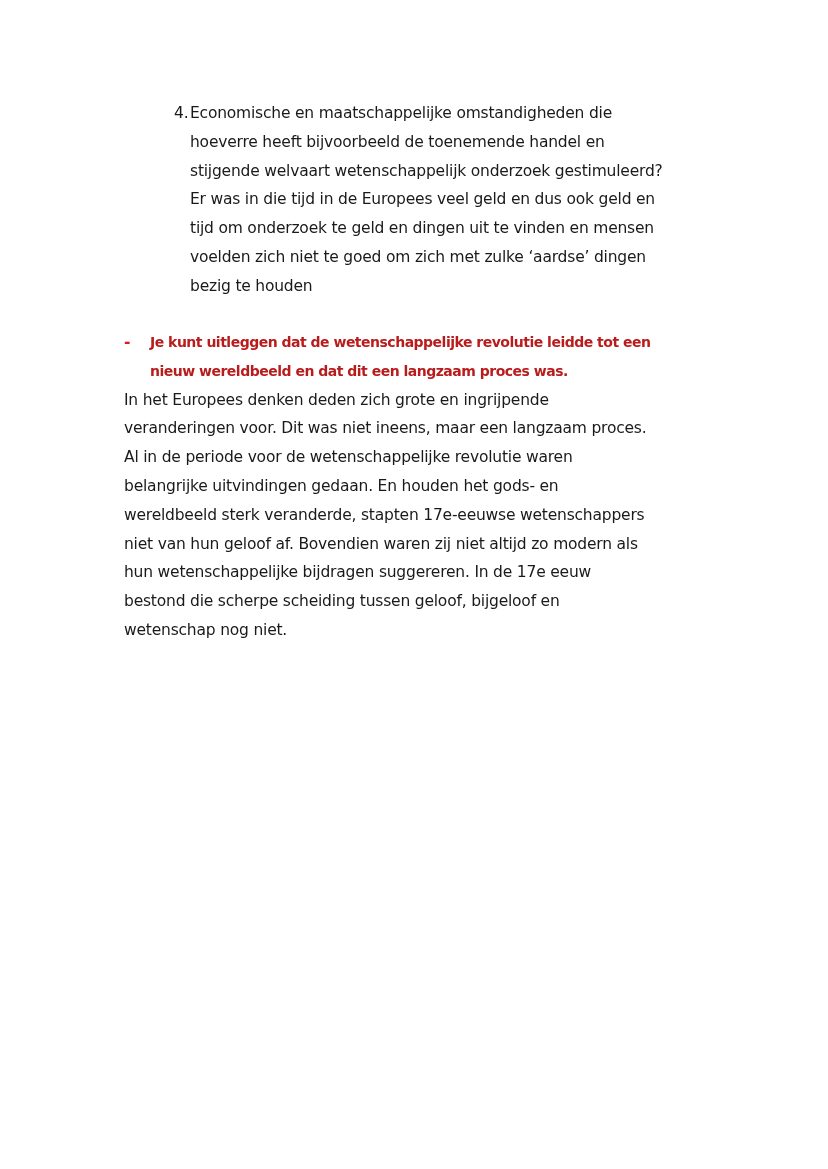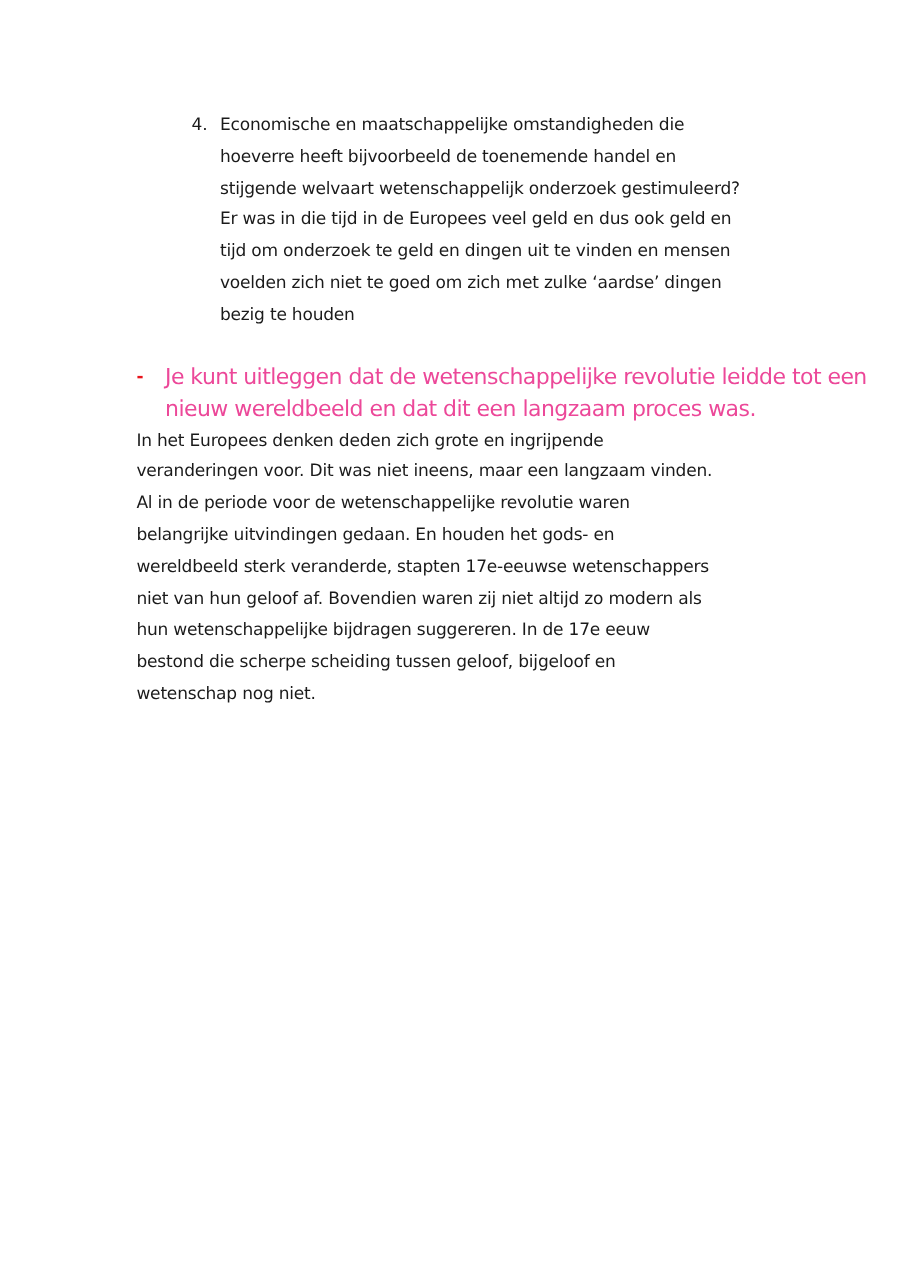--- a/index.html
+++ b/index.html
@@ -1,24 +1,24 @@
 <!DOCTYPE html>
 <html><head>
 <meta charset="utf-8">
 <style>
   html, body { margin: 0; padding: 0; background: #ffffff; }
   body { width: 828px; height: 1169px; position: relative; overflow: hidden;
          font-family: "DejaVu Sans", sans-serif; color: #1a1a1a; }
   .page { position: absolute; left: 0; top: 0; width: 828px; height: 1169px; }
   .numbered { position: absolute; left: 174px; top: 99px; width: 560px; }
   .num { position: absolute; left: 0; top: 0; font-size: 15.5px; line-height: 28.8px; }
-  .num-text { margin-left: 26px; font-size: 15.5px; line-height: 28.8px; letter-spacing: -0.2px; }
+  .num-text { margin-left: 16px; font-size: 15.5px; line-height: 28.8px; letter-spacing: -0.2px; }
   .bullet-block { position: absolute; left: 124px; top: 328px; width: 610px; }
   .dash { position: absolute; left: 0; top: 0; color: #e8141b; font-weight: bold; font-size: 15.5px; line-height: 28.8px; }
-  .bullet-title { margin-left: 26px; color: #ec4899; font-weight: normal; font-size: 20px; line-height: 28.8px; letter-spacing: -0.5px; }
+  .bullet-title { margin-left: 26px; color: #b91c1c; font-weight: bold; font-size: 14px; line-height: 28.8px; letter-spacing: -0.5px; }
   .bullet-body { font-size: 15.5px; line-height: 28.8px; letter-spacing: -0.2px; }
   .line { display: block; white-space: nowrap; }
 </style>
 </head>
 <body>
 
 <div class="page">
 
   <div class="numbered">
     <span class="num">4.</span>
@@ -34,21 +34,21 @@
   </div>
 
   <div class="bullet-block">
     <span class="dash">-</span>
     <div class="bullet-title">
       <span class="line">Je kunt uitleggen dat de wetenschappelijke revolutie leidde tot een</span>
       <span class="line">nieuw wereldbeeld en dat dit een langzaam proces was.</span>
     </div>
     <div class="bullet-body">
       <span class="line">In het Europees denken deden zich grote en ingrijpende</span>
-      <span class="line">veranderingen voor. Dit was niet ineens, maar een langzaam vinden.</span>
+      <span class="line">veranderingen voor. Dit was niet ineens, maar een langzaam proces.</span>
       <span class="line">Al in de periode voor de wetenschappelijke revolutie waren</span>
       <span class="line">belangrijke uitvindingen gedaan. En houden het gods- en</span>
       <span class="line">wereldbeeld sterk veranderde, stapten 17e-eeuwse wetenschappers</span>
       <span class="line">niet van hun geloof af. Bovendien waren zij niet altijd zo modern als</span>
       <span class="line">hun wetenschappelijke bijdragen suggereren. In de 17e eeuw</span>
       <span class="line">bestond die scherpe scheiding tussen geloof, bijgeloof en</span>
       <span class="line">wetenschap nog niet.</span>
     </div>
   </div>
 

